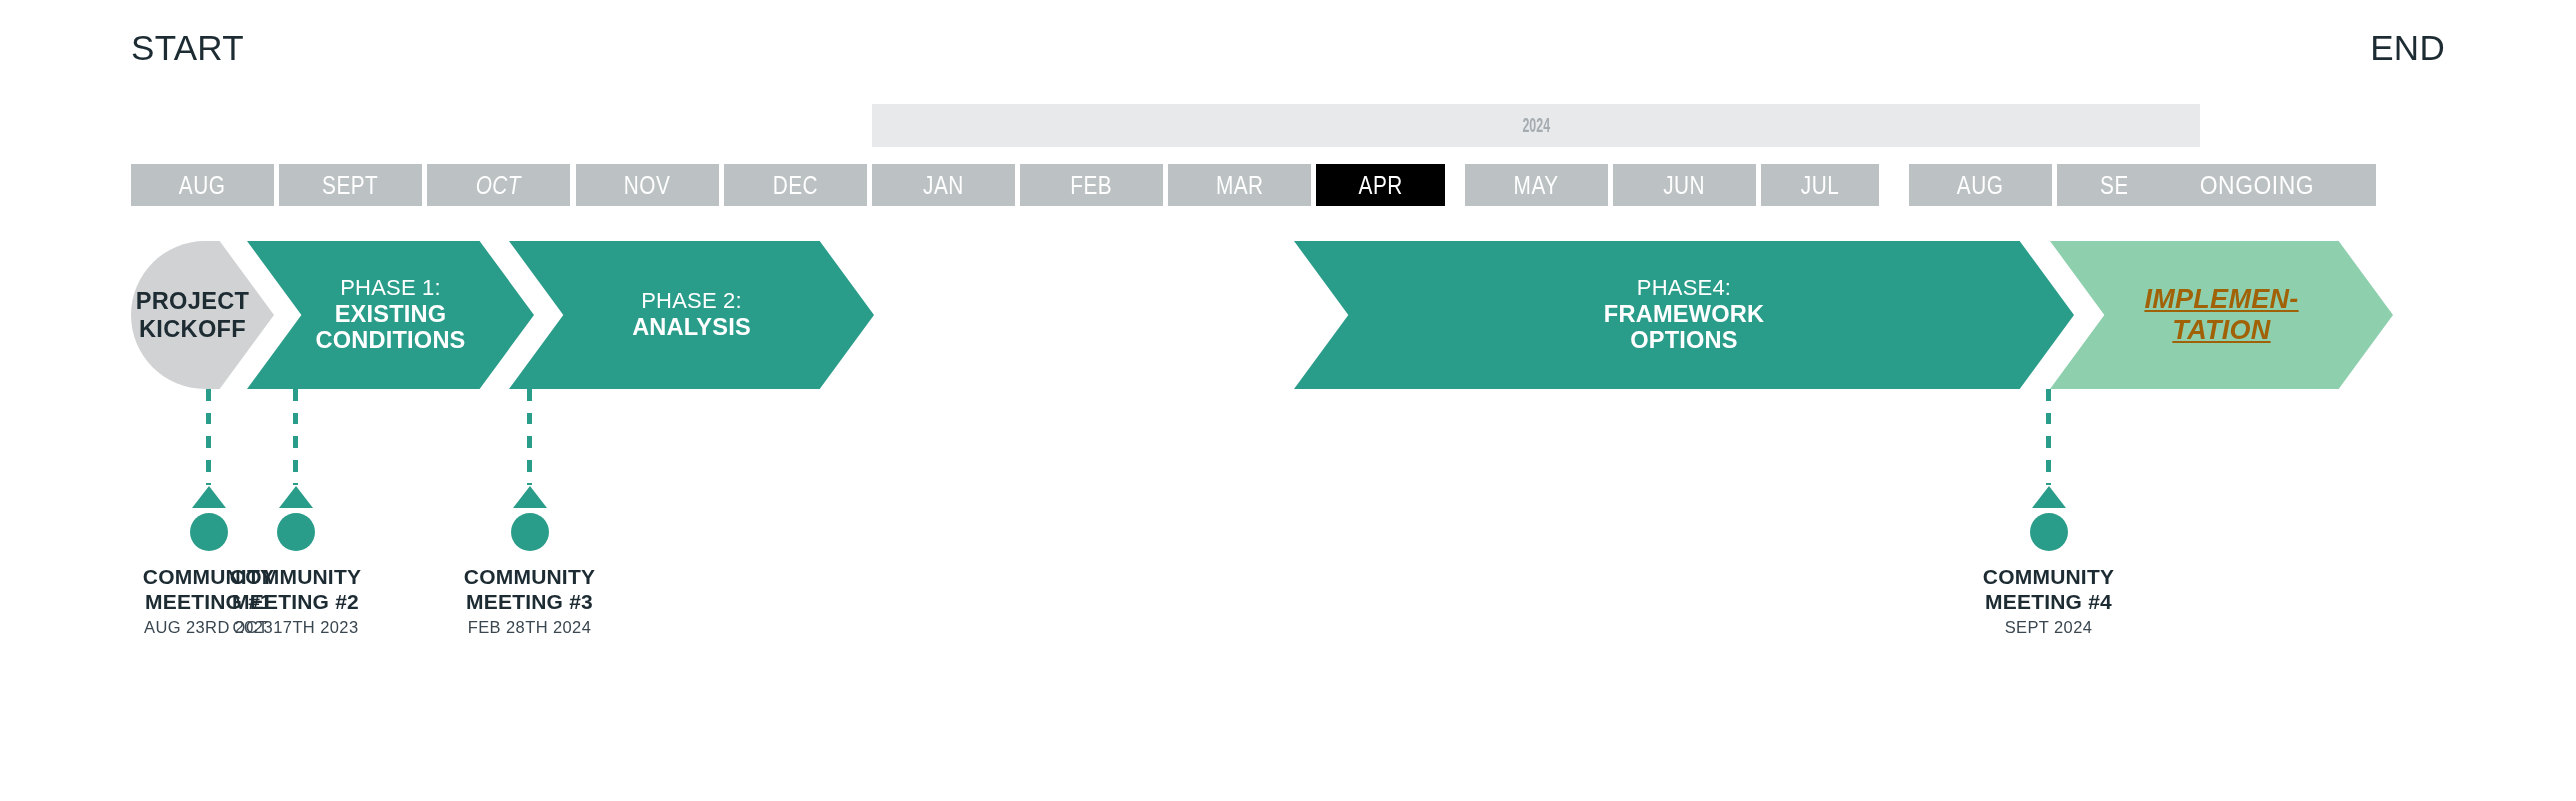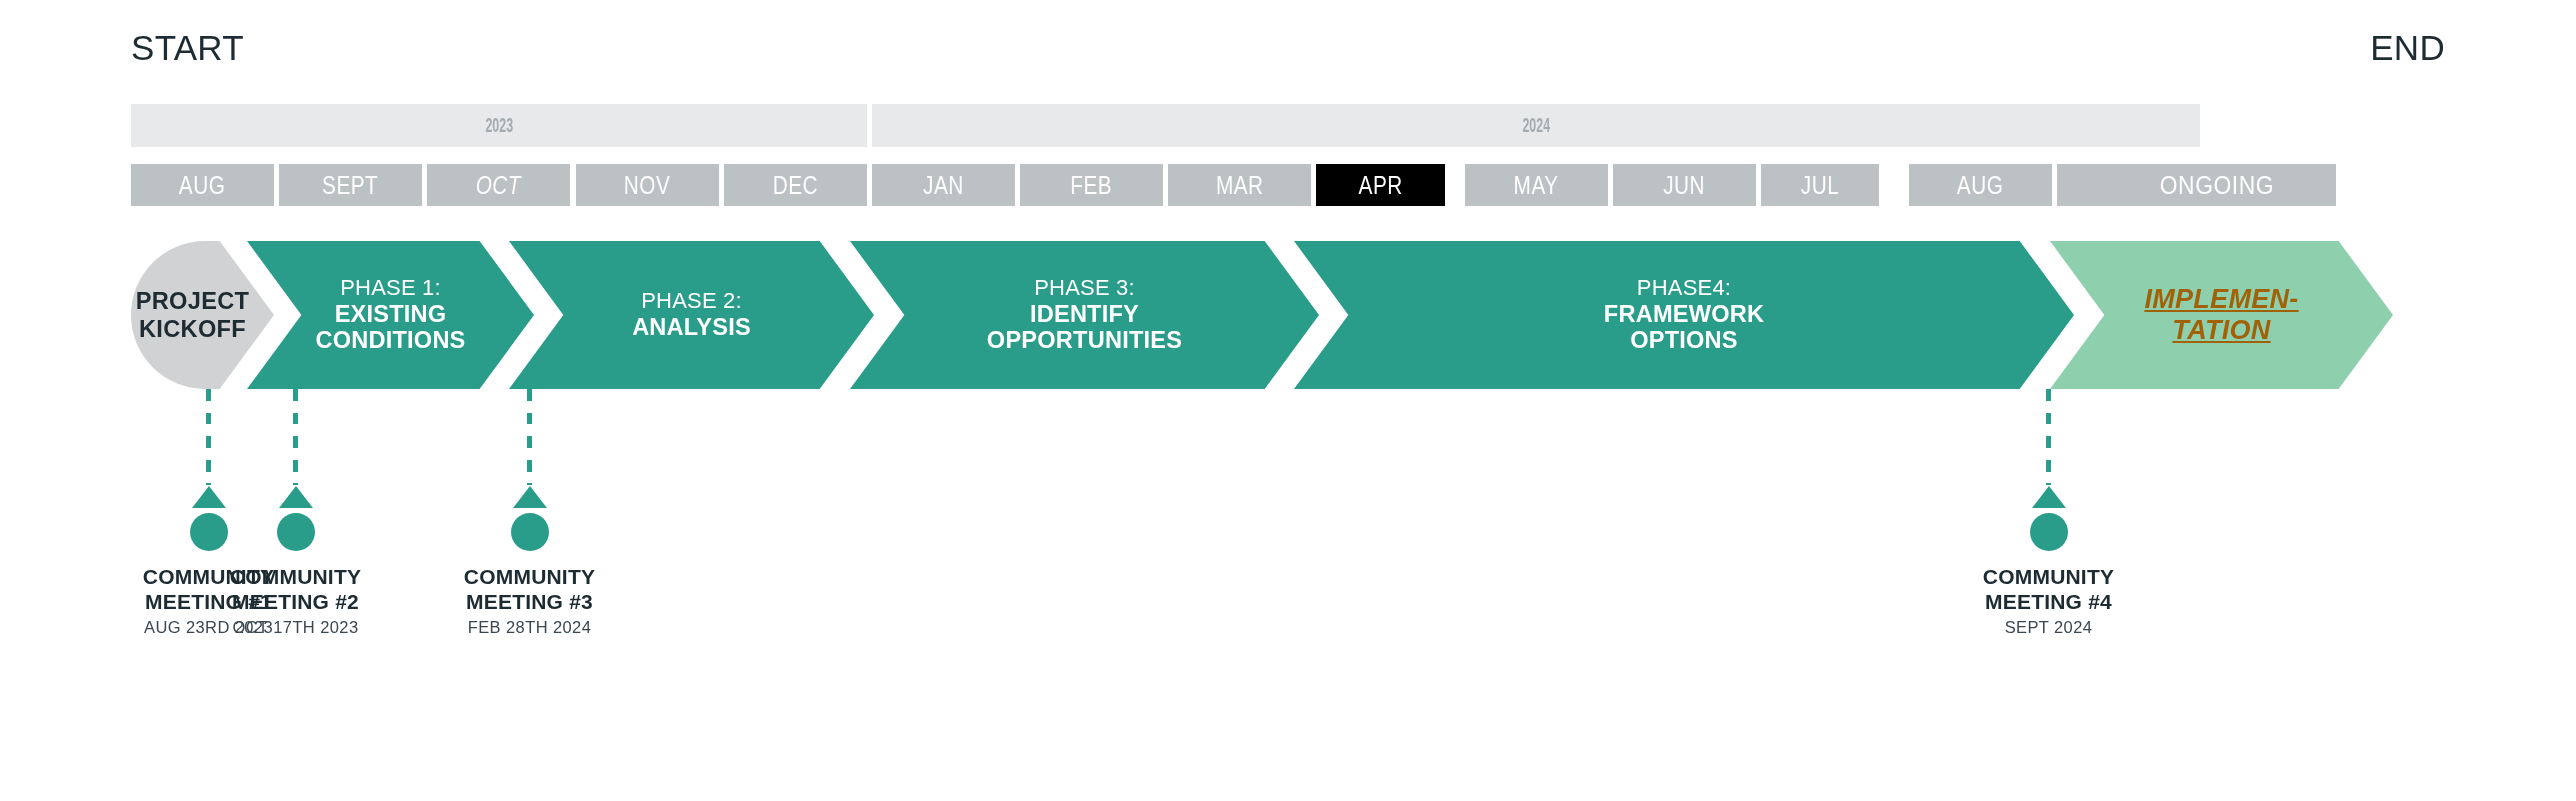--- a/index.html
+++ b/index.html
@@ -64,23 +64,20 @@
 </style>
 </head>
 <body>
 
 <div class="stage">
 
   <div class="endcap" id="start-label">START</div>
   <div class="endcap" id="end-label">END</div>
 
   <div class="year-row" id="year-row">
-      <div class="year-cell" style="left: 0px; width: 736px; background: rgb(231, 233, 234);">
-        <span>2023</span>
-      </div>
       <div class="year-cell" style="left: 741px; width: 1328px; background: rgb(231, 233, 234);">
         <span>2024</span>
       </div>
     </div>
 
   <div class="month-row" id="month-row">
       <div class="month-cell" style="left: 0px; width: 143px; background: rgb(188, 193, 196);">
         <span>AUG</span>
       </div>
       <div class="month-cell" style="left: 148px; width: 143px; background: rgb(188, 193, 196);">
@@ -115,21 +112,21 @@
       </div>
       <div class="month-cell" style="left: 1630px; width: 118px; background: rgb(188, 193, 196);">
         <span>JUL</span>
       </div>
       <div class="month-cell" style="left: 1778px; width: 143px; background: rgb(188, 193, 196);">
         <span>AUG</span>
       </div>
       <div class="month-cell" style="left: 1926px; width: 143px; background: rgb(188, 193, 196);">
         <span>SEPT</span>
       </div>
-      <div class="month-cell ongoing" style="left: 1956px; width: 239px; background: rgb(188, 193, 196); padding-left: 10px;">
+      <div class="month-cell ongoing" style="left: 1996px; width: 239px; background: rgb(188, 193, 196); padding-left: 10px;">
         <span>ONGOING</span>
       </div>
     </div>
 
   <div class="phase-band" id="phase-band">
       <div class="kickoff" style="left: 0px; width: 143px;">
         <svg class="shape" viewBox="0 0 241.92857142857142 250" preserveAspectRatio="none">
           <path d="M 125 0 L 149.92857142857142 0 L 241.92857142857142 125 L 149.92857142857142 250 L 125 250 A 125 125 0 0 1 125 0 Z" fill="#d1d2d3"></path>
         </svg>
         <div class="kk-text">
@@ -149,30 +146,20 @@
       </div>
       <div class="phase" style="left: 378px; width: 365px;">
         <svg class="shape" viewBox="0 0 618.3214285714287 250" preserveAspectRatio="none">
           <path d="M 0 0 L 526.3214285714287 0 L 618.3214285714287 125 L 526.3214285714287 250 L 0 250 L 92 125 Z" fill="#2a9d8a"></path>
         </svg>
         <div class="ptext">
           <div class="ph-top">PHASE 2:</div>
           <div class="ph-main">ANALYSIS</div>
         </div>
       </div>
-      <div class="phase" style="left: 719px; width: 469px;">
-        <svg class="shape" viewBox="0 0 793.9714285714288 250" preserveAspectRatio="none">
-          <path d="M 0 0 L 701.9714285714288 0 L 793.9714285714288 125 L 701.9714285714288 250 L 0 250 L 92 125 Z" fill="#2a9d8a"></path>
-        </svg>
-        <div class="ptext">
-          <div class="ph-top">PHASE 3:</div>
-          <div class="ph-main">IDENTIFY</div>
-          <div class="ph-main">OPPORTUNITIES</div>
-        </div>
-      </div>
       <div class="phase" style="left: 1163px; width: 780px;">
         <svg class="shape" viewBox="0 0 1320.9214285714288 250" preserveAspectRatio="none">
           <path d="M 0 0 L 1228.9214285714288 0 L 1320.9214285714288 125 L 1228.9214285714288 250 L 0 250 L 92 125 Z" fill="#2a9d8a"></path>
         </svg>
         <div class="ptext">
           <div class="ph-top">PHASE4:</div>
           <div class="ph-main">FRAMEWORK</div>
           <div class="ph-main">OPTIONS</div>
         </div>
       </div>

